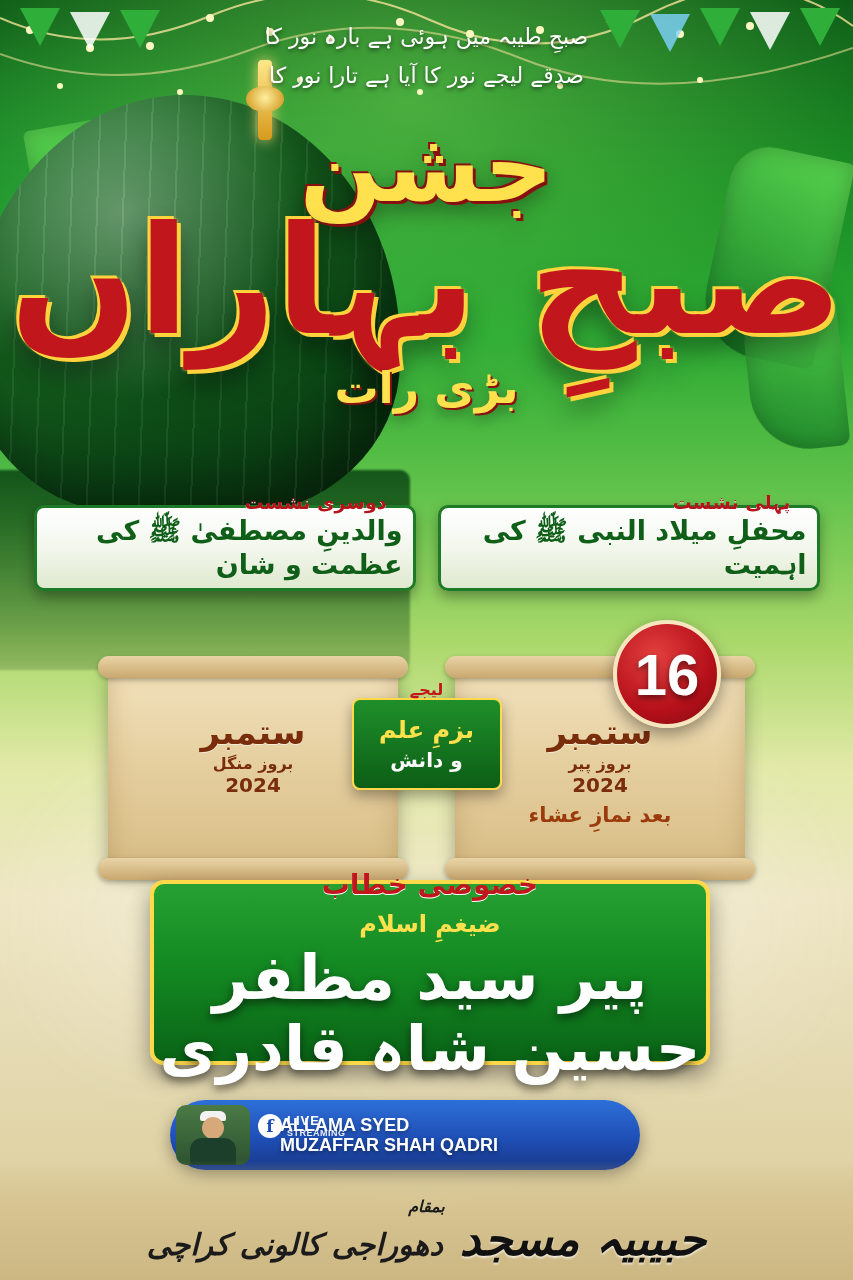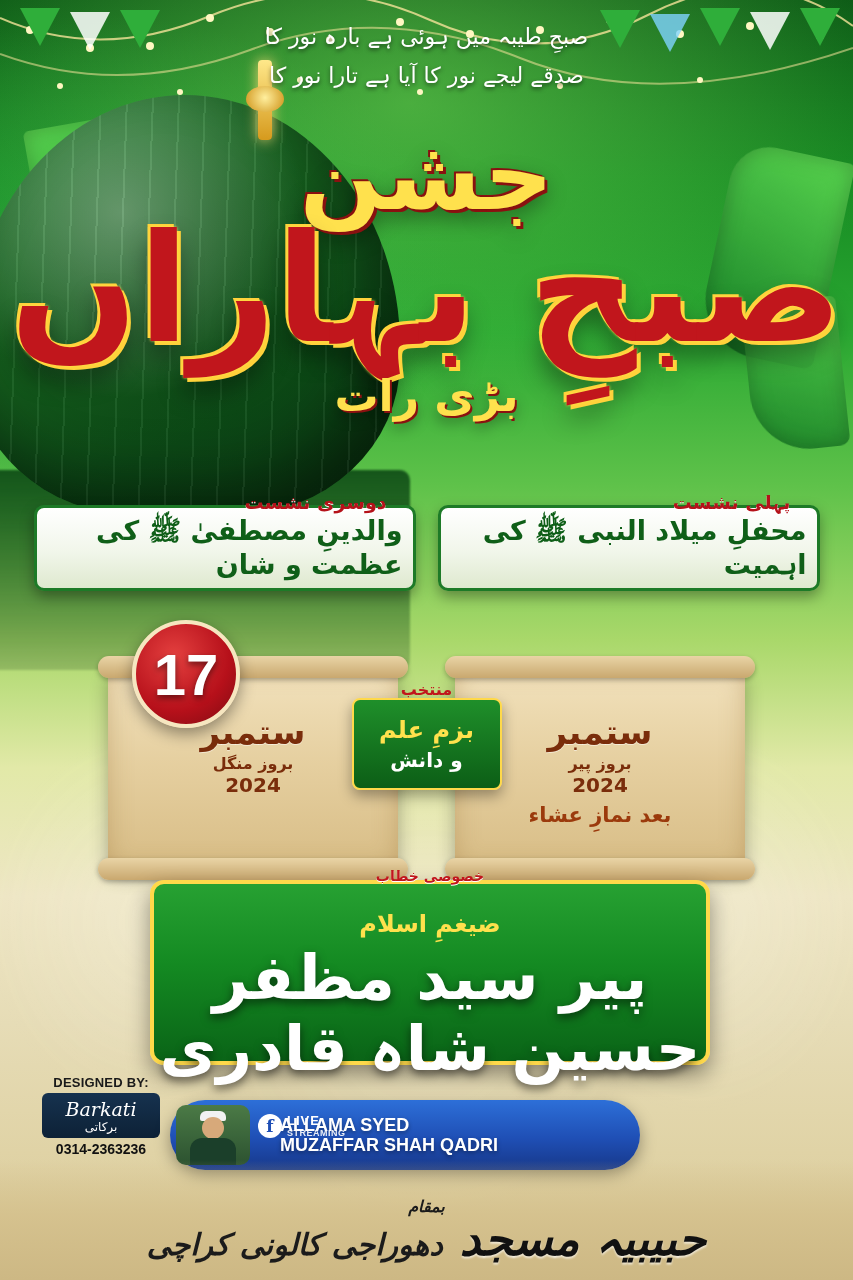--- a/index.html
+++ b/index.html
@@ -92,21 +92,21 @@
     font-size: 22px;
     line-height: 1.75;
     direction: rtl;
     text-shadow: 0 2px 4px rgba(0,0,0,.55);
     font-family: "DejaVu Sans", "Liberation Sans", sans-serif;
   }
   .top-couplet span { display: block; }
 
   .main-title {
     position: absolute;
-    top: 120px; left: 0; width: 853px;
+    top: 112px; left: 0; width: 853px;
     text-align: center;
     direction: rtl;
     font-family: "DejaVu Sans", "Liberation Sans", sans-serif;
   }
   .main-title .jashn {
     font-size: 96px;
     font-weight: bold;
     color: #ffe14d;
     letter-spacing: 4px;
     text-shadow:
@@ -252,21 +252,21 @@
     width: 560px; height: 185px;
     background: linear-gradient(180deg, #27a132 0%, #148a22 45%, #0a6417 100%);
     border: 4px solid #ffd94a;
     border-radius: 14px;
     box-shadow: 0 10px 22px rgba(0,0,0,.4);
     direction: rtl; text-align: center;
     font-family: "DejaVu Sans", "Liberation Sans", sans-serif;
   }
   .speaker-box .khitab {
     position: absolute; top: -16px; left: 50%; transform: translateX(-50%);
-    font-size: 14px; font-weight: bold; color: #c1161c;
+    font-size: 28px; font-weight: bold; color: #c1161c;
     text-shadow: 0 1px 0 #fff;
     white-space: nowrap;
   }
   .speaker-box .zaigham { margin-top: 26px; font-size: 24px; font-weight: bold; color: #ffe14d; }
   .speaker-box .sp-name {
     margin-top: 4px;
     font-size: 62px; font-weight: bold; color: #ffffff;
     line-height: 1.15;
     text-shadow: 0 4px 10px rgba(0,0,0,.55);
   }
@@ -439,51 +439,43 @@
 
   <div class="dates">
     <div class="scroll right">
       <div class="inner">
         <div class="month">ستمبر</div>
         <div class="day">بروز پیر</div>
         <div class="year">2024</div>
         <div class="time">بعد نمازِ عشاء</div>
       </div>
     </div>
+    <div class="daybadge d16">16</div>
 
     <div class="scroll left">
       <div class="inner">
         <div class="month">ستمبر</div>
         <div class="day">بروز منگل</div>
         <div class="year">2024</div>
       </div>
     </div>
-    <div class="daybadge d17">17</div>
 
     <div class="center-tag">
-      <div class="muntakhab">منتخب</div>
+      <div class="muntakhab">لیجے</div>
       <div class="ct-line1">بزمِ علم</div>
       <div class="ct-line2">و دانش</div>
     </div>
   </div>
 
   <div class="speaker-box">
     <div class="khitab">خصوصی خطاب</div>
     <div class="zaigham">ضیغمِ اسلام</div>
     <div class="sp-name">پیر سید مظفر حسین شاہ قادری</div>
   </div>
 
-  <div class="designed">
-    <div class="dtitle">DESIGNED BY:</div>
-    <div class="dbox">
-      <div class="dbrand">Barkati</div>
-      <div class="durdu">برکاتی</div>
-    </div>
-    <div class="dphone">0314-2363236</div>
-  </div>
 
   <div class="live-bar">
     <div class="live-photo">
       <div class="cap"></div>
       <div class="head"></div>
       <div class="body"></div>
     </div>
     <div class="fb-badge">
       <div class="fb-circle">f</div>
       <div>

